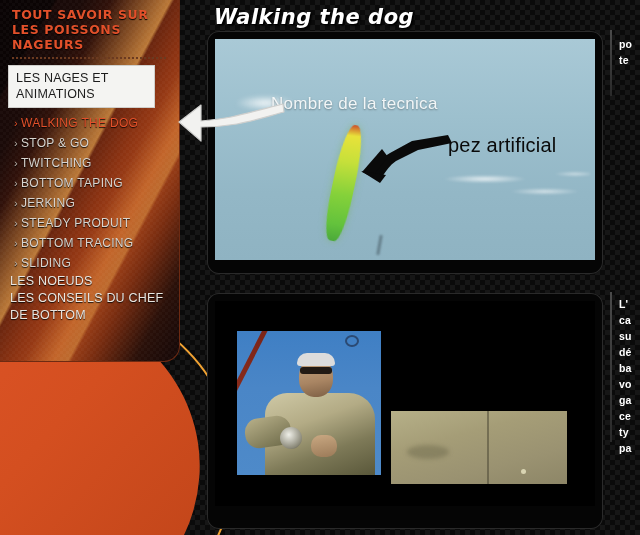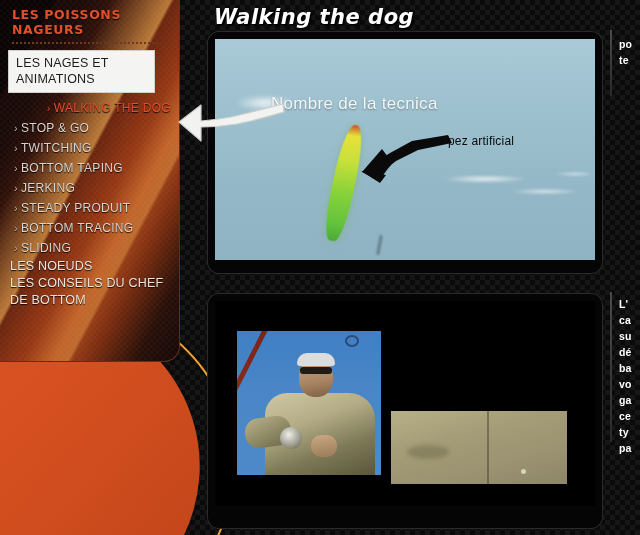--- a/index.html
+++ b/index.html
@@ -144,21 +144,21 @@
   }
   .nav-list li {
     font-size: 12px;
     line-height: 20px;
     letter-spacing: .3px;
     color: #d8d4cf;
     white-space: nowrap;
     text-shadow: 0 1px 1px rgba(0,0,0,.85);
   }
   .nav-list li .chev { color: #b8b2ab; margin-right: 3px; font-size: 11px; }
-  .nav-list li.active { color: #e2502a; text-align: right; }
+  .nav-list li.active { color: #e2502a; }
   .nav-list li.active .chev { color: #e2502a; }
 
   .nav-foot {
     position: relative;
     z-index: 3;
     padding: 0 8px 0 10px;
   }
   .nav-foot div {
     font-size: 12.5px;
     line-height: 17px;
@@ -255,21 +255,21 @@
     left: 56px; top: 55px;
     font-size: 17px;
     color: #f2f6f7;
     letter-spacing: .3px;
     text-shadow: 0 1px 2px rgba(0,0,0,.35);
     white-space: nowrap;
   }
   .lbl-pez {
     position: absolute;
     left: 233px; top: 95px;
-    font-size: 12px;
+    font-size: 20px;
     color: #0a0a0a;
     letter-spacing: .2px;
     white-space: nowrap;
   }
   #black-arrow { position: absolute; left: 145px; top: 92px; width: 105px; height: 55px; }
 
   
   #vid-bottom {
     left: 8px; top: 8px; width: 380px; height: 205px;
     background: #000;
@@ -391,20 +391,21 @@
 
 <div id="screen">
 
   <div class="swoosh-dark"></div>
   <div class="swoosh"></div>
   <div class="swoosh-line"></div>
 
   <nav id="sidebar">
 
     <div class="brand">
+      <div class="brand-line">Tout savoir sur</div>
       <div class="brand-line">les poissons</div>
       <div class="brand-line">nageurs</div>
       <div class="brand-rule"></div>
     </div>
 
     <div class="nav-head">LES NAGES ET ANIMATIONS</div>
 
     <ul class="nav-list">
       <li class="active">
         <span class="chev">›</span><span>WALKING THE DOG</span>

